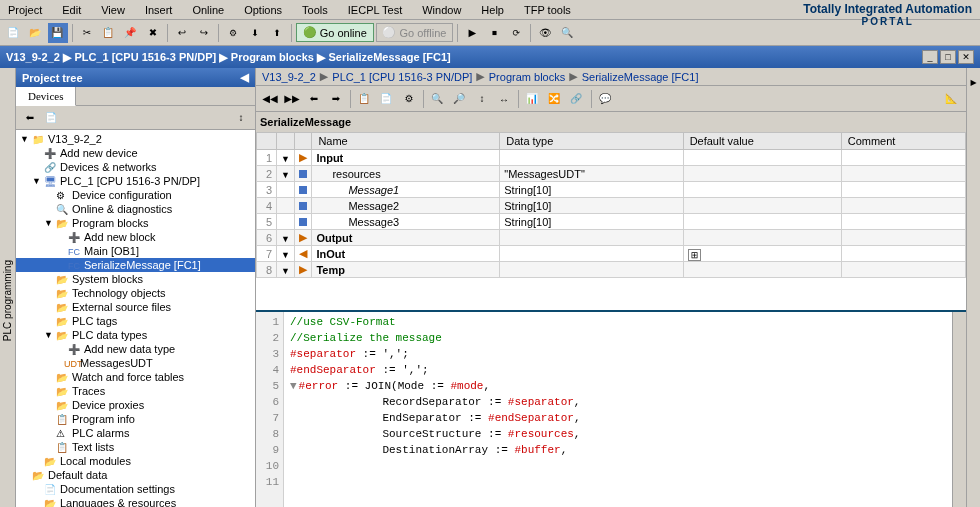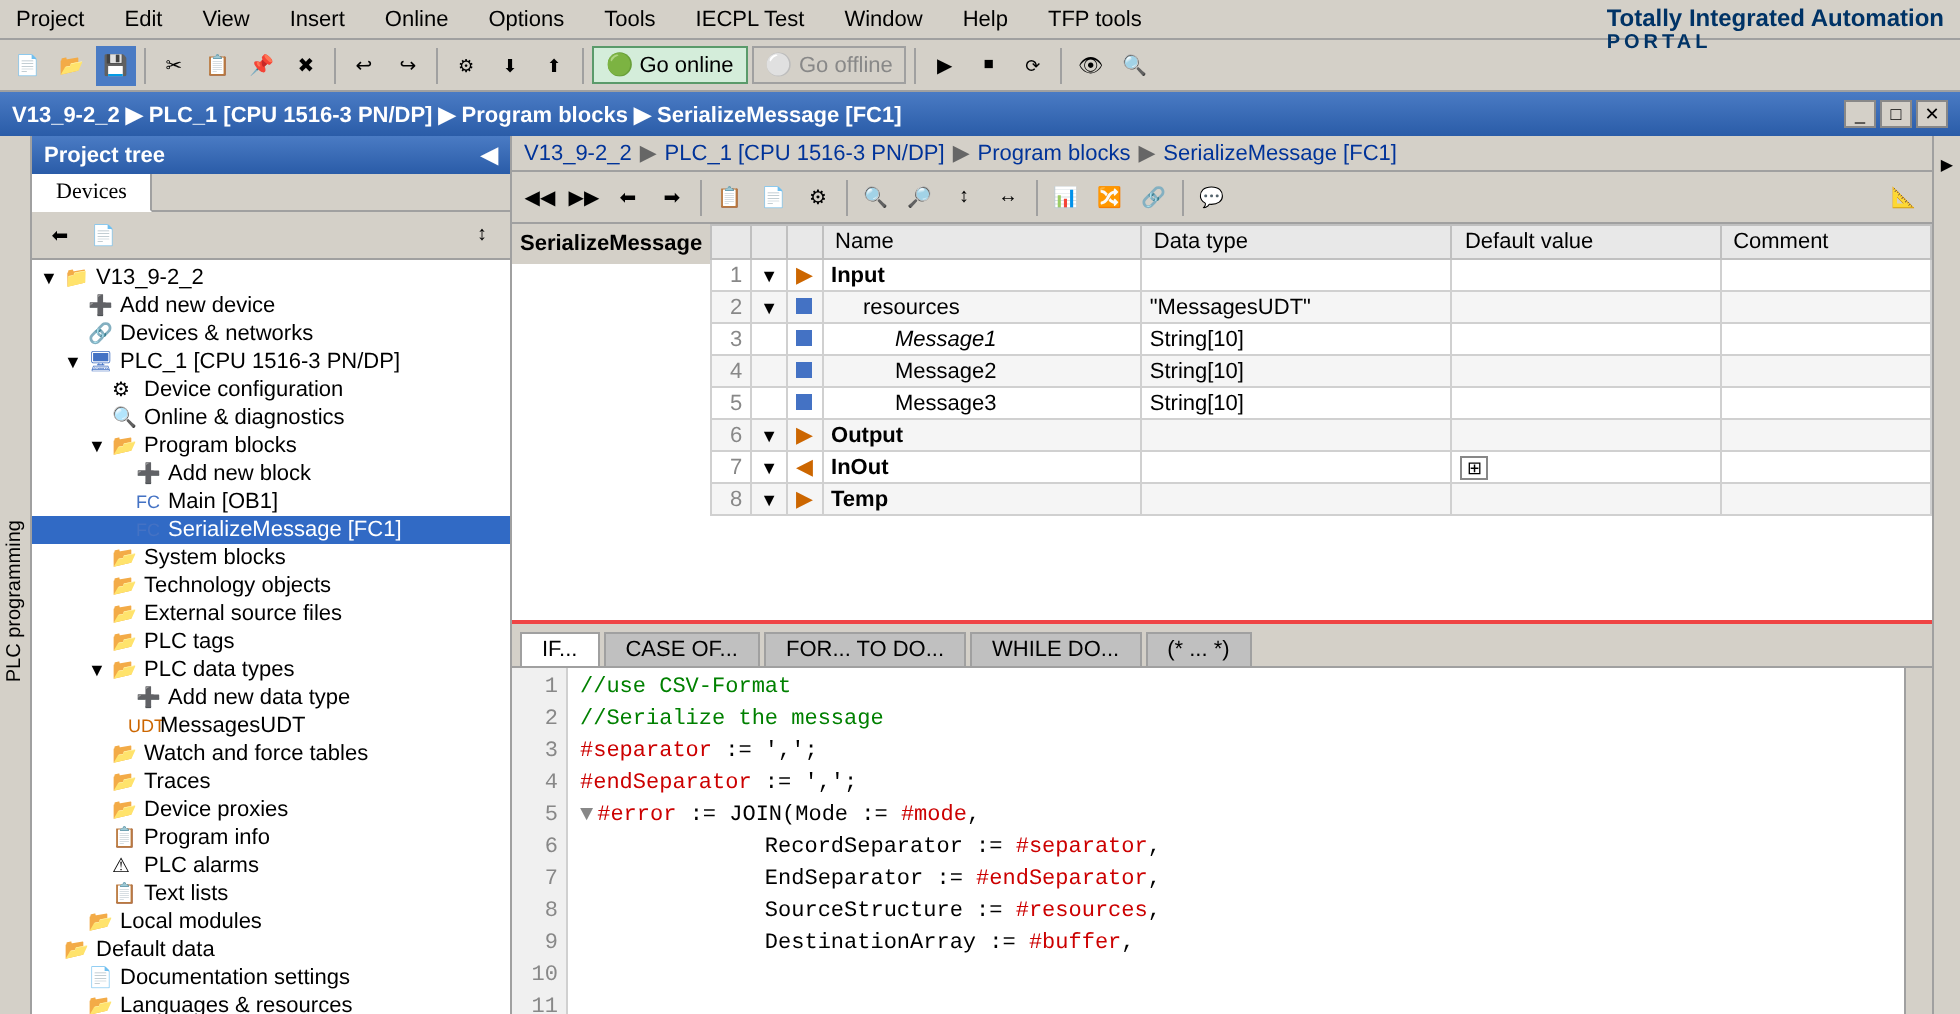--- a/index.html
+++ b/index.html
@@ -10,21 +10,21 @@
     .menu-item { font-size: 11px; color: #000; cursor: pointer; padding: 2px 4px; }
 
     
     .toolbar { background: #d4d0c8; height: 26px; display: flex; align-items: center; border-bottom: 1px solid #a0a0a0; padding: 0 4px; gap: 2px; }
     .tb-btn { width: 20px; height: 20px; display: inline-flex; align-items: center; justify-content: center; font-size: 10px; cursor: pointer; border: 1px solid transparent; }
     .tb-separator { width: 1px; height: 18px; background: #a0a0a0; margin: 0 2px; }
     .go-online-btn { background: #d4edda; border: 1px solid #5a9a6a; padding: 2px 6px; font-size: 11px; color: #000; cursor: pointer; display: flex; align-items: center; gap: 3px; }
     .go-offline-btn { background: #d4d0c8; border: 1px solid #a0a0a0; padding: 2px 6px; font-size: 11px; color: #888; cursor: pointer; display: flex; align-items: center; gap: 3px; }
 
     
-    .tia-brand { position: absolute; top: 2px; right: 8px; text-align: left; }
+    .tia-brand { position: absolute; top: 2px; right: 8px; text-align: center; }
     .tia-title { font-size: 12px; font-weight: bold; color: #003366; }
     .tia-portal { font-size: 10px; color: #003366; }
 
     
     .main-window { display: flex; flex-direction: column; height: 487px; }
 
     
     .window-titlebar { background: linear-gradient(to bottom, #4a7bc4, #2a5ca8); height: 22px; display: flex; align-items: center; justify-content: space-between; padding: 0 6px; }
     .window-title { color: #fff; font-size: 11px; font-weight: bold; }
     .window-controls { display: flex; gap: 2px; }
@@ -54,21 +54,21 @@
 
     
     .breadcrumb { background: #d4d0c8; height: 18px; display: flex; align-items: center; padding: 0 6px; gap: 4px; font-size: 11px; border-bottom: 1px solid #a0a0a0; }
     .breadcrumb-item { color: #003399; cursor: pointer; }
     .breadcrumb-sep { color: #666; }
 
     
     .editor-toolbar { background: #d4d0c8; height: 26px; display: flex; align-items: center; gap: 2px; padding: 0 4px; border-bottom: 1px solid #a0a0a0; }
 
     
-    .interface-section { height: 200px; border-bottom: 2px solid #ef4444; display: flex; }
+    .interface-section { height: 200px; border-bottom: 2px solid #0c4a6e; display: flex; flex-direction: column; }
     .interface-header { background: #d4d0c8; height: 20px; display: flex; align-items: center; padding: 0 4px; font-size: 11px; font-weight: bold; }
     .interface-table { flex: 1; overflow-y: auto; }
     table { width: 100%; border-collapse: collapse; font-size: 11px; }
     th { background: #e8e8e8; border: 1px solid #c0c0c0; padding: 2px 6px; text-align: left; font-weight: normal; position: sticky; top: 0; }
     td { border: 1px solid #d0d0d0; padding: 1px 4px; height: 16px; }
     tr:nth-child(even) td { background: #f5f5f5; }
     .row-num { color: #888; width: 20px; text-align: right; }
 
     
     .code-tabs { background: #d4d0c8; height: 22px; display: flex; align-items: flex-end; gap: 0; border-bottom: 1px solid #a0a0a0; padding: 0 4px; }
@@ -443,28 +443,20 @@
                   <td></td>
                   <td></td>
                   <td></td>
                 </tr>
               </tbody>
           </table>
         </div>
       </div>
 
       <div style="flex:1; display:flex; flex-direction:column; overflow:hidden;">
-        <div class="code-tabs">
-
-        <div class="code-tab active">IF...</div>
-            <div class="code-tab">CASE OF...</div>
-            <div class="code-tab">FOR... TO DO...</div>
-            <div class="code-tab">WHILE DO...</div>
-            <div class="code-tab">(* ... *)</div>
-          </div>
         <div class="code-editor">
           <div class="line-numbers" id="line-nums">
               <div class="line-number">1</div>
               <div class="line-number">2</div>
               <div class="line-number">3</div>
               <div class="line-number">4</div>
               <div class="line-number">5</div>
               <div class="line-number">6</div>
               <div class="line-number">7</div>
               <div class="line-number">8</div>

